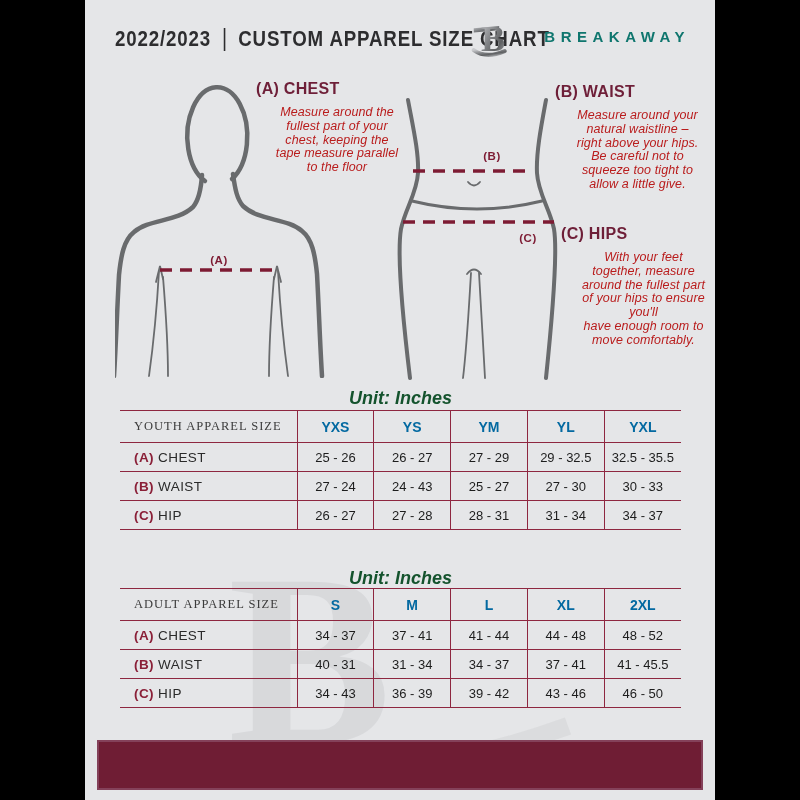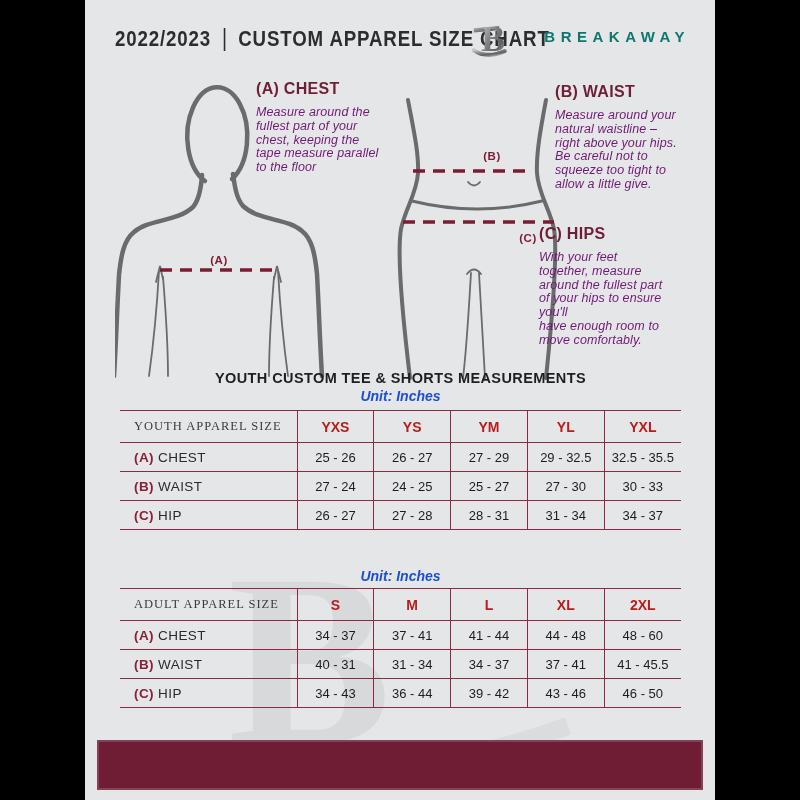--- a/index.html
+++ b/index.html
@@ -13,48 +13,48 @@
   .hdr-left { position:absolute; left:30px; top:25px; display:flex; align-items:center;
               gap:13px; transform:scaleX(0.85); transform-origin:left center; white-space:nowrap; }
   .hdr-year, .hdr-title { font-size:22px; font-weight:700; color:#2d2d2f; letter-spacing:1px; }
   .hdr-sep { font-size:23px; font-weight:300; color:#2d2d2f; }
   .hdr-right { position:absolute; right:25px; top:13px; display:flex; align-items:center; gap:9px; }
   .brand-name { font-size:15px; font-weight:700; letter-spacing:5.5px; color:#0f766e;margin-left:24px; }
 
   
   .instr { position:absolute; z-index:1; }
   .instr-head { font-size:16px; font-weight:700; color:#6e1f38; letter-spacing:0.3px; }
-  .instr-body { margin-top:8px; font-size:12.5px; font-style:italic; color:#701a75;
-                line-height:1.1; white-space:pre-line; letter-spacing:0.1px; }
+  .instr-body { margin-top:8px; font-size:12.5px; font-style:italic; color:#b91c1c;
+                line-height:1.1; white-space:pre-line; letter-spacing:0.1px;text-align:center; }
 
   .fig { position:absolute; z-index:1; }
   .fig path { fill:none; stroke:#696b6d; stroke-linecap:round; }
   .fig .w-main { stroke-width:4.5px; }
   .fig .w-mid  { stroke-width:3px; }
   .fig .w-thin { stroke-width:1.8px; }
   .fig .dash { stroke:#7d1b33; stroke-width:3.6px; stroke-dasharray:12 8; stroke-linecap:butt; }
   .diag-label { font-family:"Liberation Sans", sans-serif; font-size:11.5px; font-weight:700;
                 fill:#7d1b33; text-anchor:middle; letter-spacing:0.5px; }
 
   
   .sec-title { position:absolute; left:35px; width:561px; text-align:center; z-index:1;
                font-size:14.5px; font-weight:700; color:#1f1f1f; letter-spacing:0.4px; }
   .sec-unit  { position:absolute; left:35px; width:561px; text-align:center; z-index:1;
-               font-size:14px; font-style:italic; font-weight:700; color:#1d4ed8; }
+               font-size:18px; font-style:italic; font-weight:700; color:#14532d; }
 
   
   table.size { position:absolute; left:35px; width:561px; border-collapse:collapse;
                table-layout:fixed; z-index:1;
                border-top:1.5px solid #8e2740; border-bottom:1.5px solid #8e2740; }
   table.size td, table.size th { vertical-align:middle; }
   table.size tr + tr { border-top:1.5px solid #8e2740; }
   table.size td + td, table.size th + th { border-left:1.5px solid #8e2740; }
   th.lbl-hd { height:32px; text-align:left; padding-left:14px; font-size:12.5px;
               font-weight:400; color:#3b3b3b; letter-spacing:1px;font-family:Liberation Serif, serif; }
-  th.sz-hd  { height:32px; text-align:center; font-size:14px; font-weight:700; color:#b91c1c; }
+  th.sz-hd  { height:32px; text-align:center; font-size:14px; font-weight:700; color:#0369a1; }
   td.rowlbl { height:29px; text-align:left; padding-left:14px; font-size:13.5px;
               color:#2a2a2a; letter-spacing:0.4px; }
   td.rowlbl .pfx { font-weight:700; color:#8a2038; }
   td.val { height:18px; text-align:center; font-size:13px; color:#1d1d1d; }
 
   
   .watermark { position:absolute; left:88px; top:538px; z-index:0; }
   .footer-bar { position:absolute; left:12px; top:740px; width:606px; height:50px;
                 background:#6f1d34; border:2px solid #84415a; z-index:2; }
 </style>
@@ -129,32 +129,31 @@
     </div>
     <div class="instr" style="left:470px; top:83px; width:165px;">
       <div class="instr-head">(B) WAIST</div>
       <div class="instr-body">Measure around your
 natural waistline –
 right above your hips.
 Be careful not to
 squeeze too tight to
 allow a little give.</div>
     </div>
-    <div class="instr" style="left:454px; top:225px; width:165px;">
+    <div class="instr" style="left:476px; top:225px; width:165px;">
       <div class="instr-head">(C) HIPS</div>
       <div class="instr-body">With your feet
 together, measure
 around the fullest part
 of your hips to ensure
 you'll
 have enough room to
 move comfortably.</div>
     </div>
 
-    <div class="sec-title" style="top:370px;">YOUTH CUSTOM TEE &amp; SHORTS MEASUREMENTS</div>
     <div class="sec-unit" style="top:388px;">Unit: Inches</div>
 
     <table class="size" style="top:410px;">
       <colgroup>
           <col style="width:177px">
           <col>
           <col>
           <col>
           <col>
           <col>
@@ -172,21 +171,21 @@
         <td class="rowlbl"><span class="pfx">(A)</span> <span>CHEST</span></td>
         <td class="val">25 - 26</td>
         <td class="val">26 - 27</td>
         <td class="val">27 - 29</td>
         <td class="val">29 - 32.5</td>
         <td class="val">32.5 - 35.5</td>
       </tr>
       <tr>
         <td class="rowlbl"><span class="pfx">(B)</span> <span>WAIST</span></td>
         <td class="val">27 - 24</td>
-        <td class="val">24 - 25</td>
+        <td class="val">24 - 43</td>
         <td class="val">25 - 27</td>
         <td class="val">27 - 30</td>
         <td class="val">30 - 33</td>
       </tr>
       <tr>
         <td class="rowlbl"><span class="pfx">(C)</span> <span>HIP</span></td>
         <td class="val">26 - 27</td>
         <td class="val">27 - 28</td>
         <td class="val">28 - 31</td>
         <td class="val">31 - 34</td>
@@ -214,34 +213,34 @@
         <th class="sz-hd">L</th>
         <th class="sz-hd">XL</th>
         <th class="sz-hd">2XL</th>
       </tr>
       <tr>
         <td class="rowlbl"><span class="pfx">(A)</span> <span>CHEST</span></td>
         <td class="val">34 - 37</td>
         <td class="val">37 - 41</td>
         <td class="val">41 - 44</td>
         <td class="val">44 - 48</td>
-        <td class="val">48 - 60</td>
+        <td class="val">48 - 52</td>
       </tr>
       <tr>
         <td class="rowlbl"><span class="pfx">(B)</span> <span>WAIST</span></td>
         <td class="val">40 - 31</td>
         <td class="val">31 - 34</td>
         <td class="val">34 - 37</td>
         <td class="val">37 - 41</td>
         <td class="val">41 - 45.5</td>
       </tr>
       <tr>
         <td class="rowlbl"><span class="pfx">(C)</span> <span>HIP</span></td>
         <td class="val">34 - 43</td>
-        <td class="val">36 - 44</td>
+        <td class="val">36 - 39</td>
         <td class="val">39 - 42</td>
         <td class="val">43 - 46</td>
         <td class="val">46 - 50</td>
       </tr>
     </tbody>
       </table>
 
     <div class="footer-bar"></div>
   </div>
 </div>

